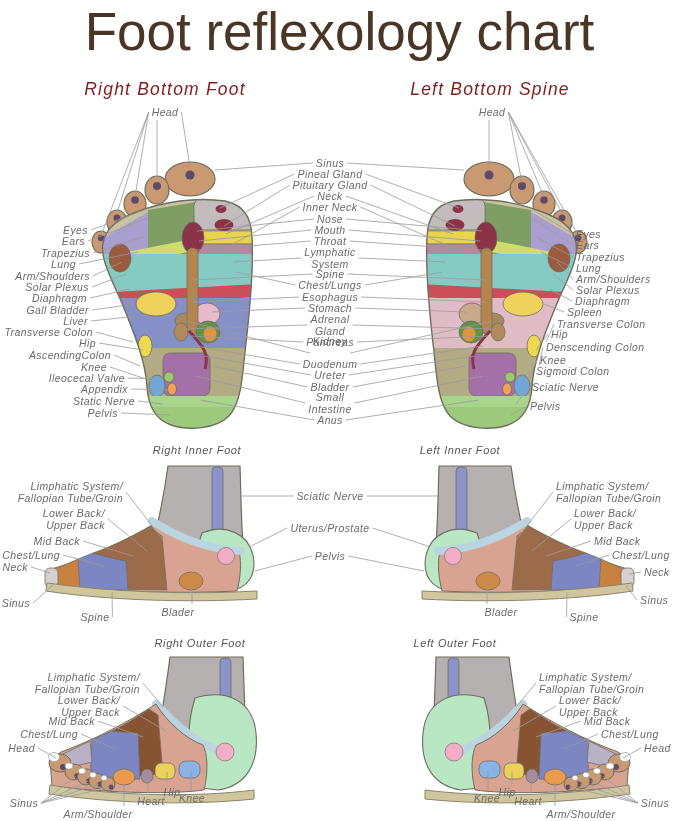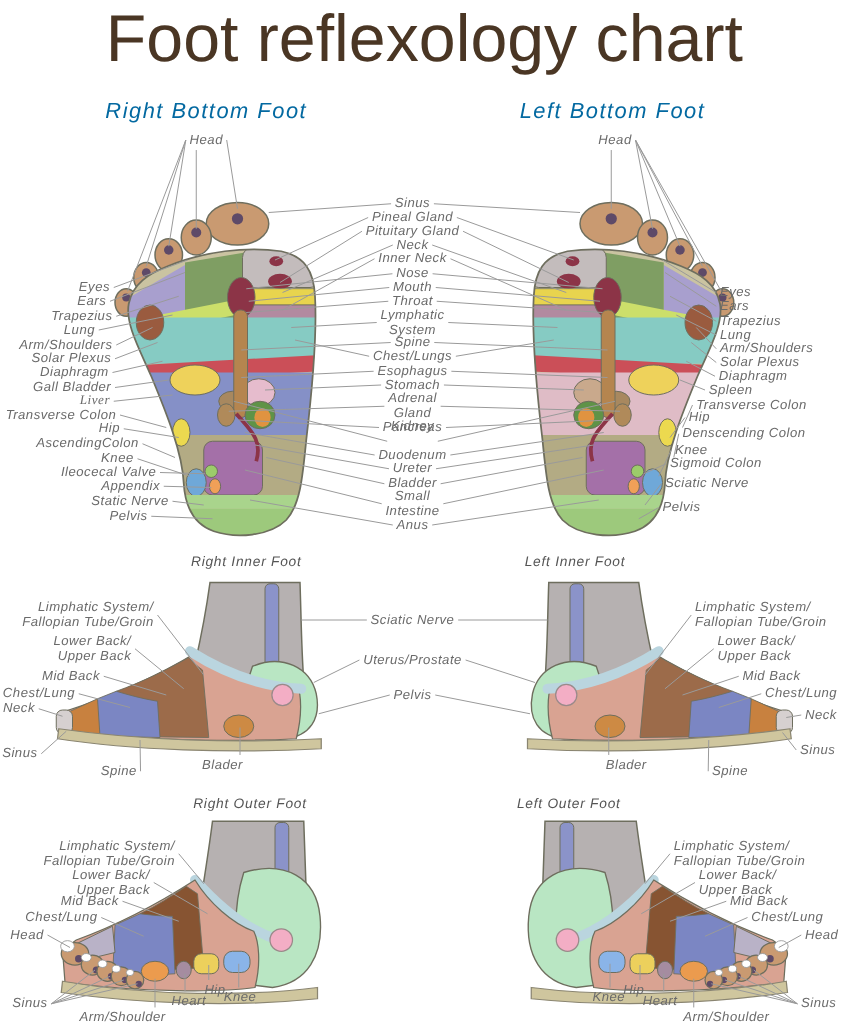--- a/index.html
+++ b/index.html
@@ -1,21 +1,21 @@
 <!DOCTYPE html>
 <html><head>
 <meta charset="utf-8">
 <style>
   html,body{margin:0;padding:0;background:#ffffff;}
   #page{position:relative;width:679px;height:821px;background:#fff;overflow:hidden;
         font-family:"Liberation Sans",sans-serif;}
   #art{position:absolute;left:0;top:0;}
   #title{position:absolute;top:4px;left:0;width:100%;text-align:center;
          font-size:53px;font-weight:500;color:#4a3624;letter-spacing:0px;line-height:1.05;}
-  .heading{position:absolute;transform:translate(-50%,-50%);font-style:italic;color:#0369a1;white-space:nowrap;}
+  .heading{position:absolute;transform:translate(-50%,-50%);font-style:italic;color:#7f1d1d;white-space:nowrap;}
   .h-big{font-size:17.5px;letter-spacing:1.2px;}
   .h-small{font-size:11px;letter-spacing:.6px;color:#555;}
   .lbl{position:absolute;font-style:italic;font-size:10.5px;letter-spacing:.4px;color:#6a6a6a;
        line-height:1.15;white-space:pre-line;}
 </style>
 </head>
 <body>
 
 <div id="page">
   <svg id="art" width="679" height="821" viewBox="0 0 679 821">
@@ -341,34 +341,34 @@
         <line x1="555" y1="805.96875" x2="555" y2="783"></line>
         <line x1="531" y1="792.96875" x2="531" y2="779"></line>
         <line x1="512" y1="783.96875" x2="512" y2="772"></line>
         <line x1="488" y1="789.96875" x2="488" y2="771"></line>
       </g>
     </svg>
 
   <div id="title">Foot reflexology chart</div>
 
   <div class="heading h-big" style="left:165px;top:89px">Right Bottom Foot</div>
-  <div class="heading h-big" style="left:490px;top:89px">Left Bottom Foot</div>
+  <div class="heading h-big" style="left:490px;top:89px">Left Bottom Spine</div>
   <div class="heading h-small" style="left:197px;top:450px">Right Inner Foot</div>
   <div class="heading h-small" style="left:460px;top:450px">Left Inner Foot</div>
   <div class="heading h-small" style="left:200px;top:643px">Right Outer Foot</div>
   <div class="heading h-small" style="left:455px;top:643px">Left Outer Foot</div>
 <div class="lbl" style="top: 230px; right: 591px; text-align: right; transform: translateY(-50%);">Eyes</div>
     <div class="lbl" style="top: 241px; right: 594px; text-align: right; transform: translateY(-50%);">Ears</div>
     <div class="lbl" style="top: 253px; right: 589px; text-align: right; transform: translateY(-50%);">Trapezius</div>
     <div class="lbl" style="top: 264px; right: 603px; text-align: right; transform: translateY(-50%);">Lung</div>
     <div class="lbl" style="top: 276px; right: 589px; text-align: right; transform: translateY(-50%);">Arm/Shoulders</div>
     <div class="lbl" style="top: 287px; right: 590px; text-align: right; transform: translateY(-50%);">Solar Plexus</div>
     <div class="lbl" style="top: 298px; right: 592px; text-align: right; transform: translateY(-50%);">Diaphragm</div>
     <div class="lbl" style="top: 310px; right: 590px; text-align: right; transform: translateY(-50%);">Gall Bladder</div>
-    <div class="lbl" style="top: 321px; right: 591px; text-align: right; transform: translateY(-50%); font-family: Liberation Serif, serif;">Liver</div>
+    <div class="lbl" style="top: 321px; right: 591px; text-align: right; transform: translateY(-50%);">Liver</div>
     <div class="lbl" style="top: 332px; right: 586px; text-align: right; transform: translateY(-50%);">Transverse Colon</div>
     <div class="lbl" style="top: 343px; right: 583px; text-align: right; transform: translateY(-50%);">Hip</div>
     <div class="lbl" style="top: 355px; right: 568px; text-align: right; transform: translateY(-50%);">AscendingColon</div>
     <div class="lbl" style="top: 367px; right: 572px; text-align: right; transform: translateY(-50%);">Knee</div>
     <div class="lbl" style="top: 378px; right: 554px; text-align: right; transform: translateY(-50%);">Ileocecal Valve</div>
     <div class="lbl" style="top: 389px; right: 551px; text-align: right; transform: translateY(-50%);">Appendix</div>
     <div class="lbl" style="top: 401px; right: 544px; text-align: right; transform: translateY(-50%);">Static Nerve</div>
     <div class="lbl" style="top: 413px; right: 561px; text-align: right; transform: translateY(-50%);">Pelvis</div>
     <div class="lbl" style="top: 163px; left: 330px; text-align: center; transform: translate(-50%, -50%);">Sinus</div>
     <div class="lbl" style="top: 174px; left: 330px; text-align: center; transform: translate(-50%, -50%);">Pineal Gland</div>

